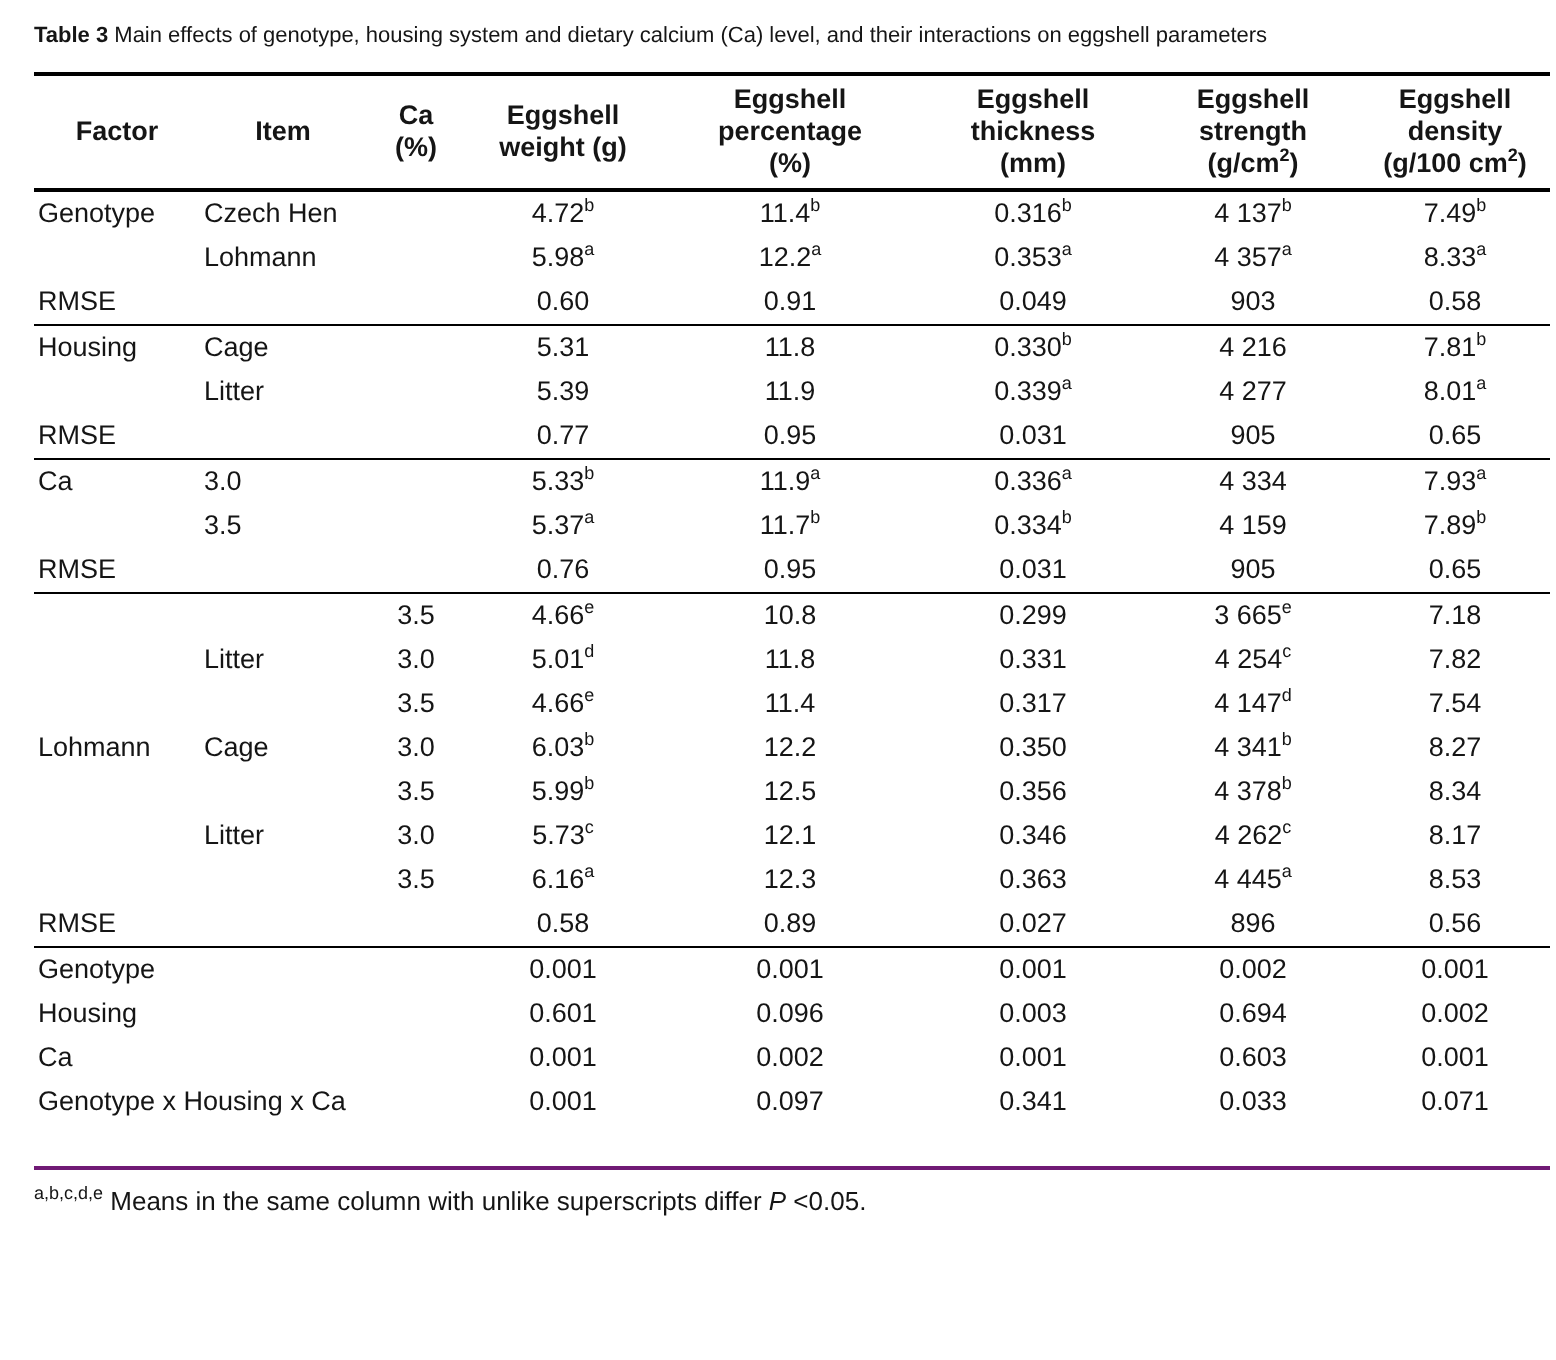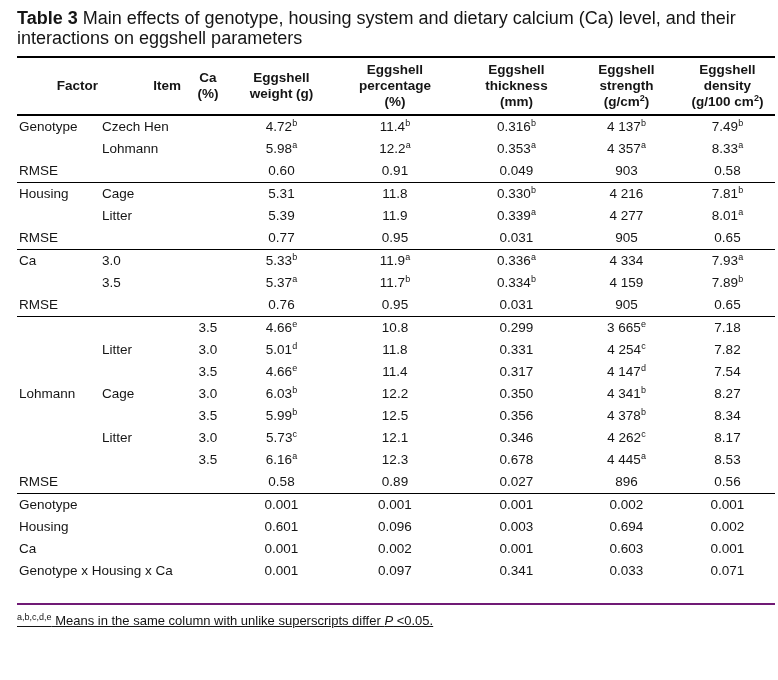--- a/index.html
+++ b/index.html
@@ -11,42 +11,42 @@
     width: 778px;
     height: 680px;
     overflow: hidden;
     box-sizing: border-box;
     padding: 8px 16px 0 17px;
     font-family: "Liberation Sans", sans-serif;
     color: #151515;
     -webkit-font-smoothing: antialiased;
   }
   .caption {
-    font-size: 18px;
+    font-size: 11px;
     line-height: 20px;
     width: 746px;
     margin-bottom: 8px;
   }
   .caption b { font-weight: bold; }
 
   table.results {
     border-collapse: collapse;
     table-layout: fixed;
     width: 758px;
     font-size: 13.5px;
   }
   thead th {
     border-top: 2px solid #000;
     border-bottom: 2px solid #000;
     font-weight: bold;
     padding: 4px 2px;
     line-height: 16px;
     vertical-align: middle;
   }
-  th.left  { text-align: right; }
+  th.left  { text-align: center; }
   th.center{ text-align: center; }
 
   td {
     padding: 3px 2px;
     line-height: 16px;
     vertical-align: middle;
     white-space: nowrap;
   }
   td.c0 { text-align: left; white-space: pre-line; margin-left: 28px; }
   td.c1 { text-align: left; }
@@ -63,21 +63,20 @@
     font-size: 9px;
     line-height: 0;
     vertical-align: super;
     letter-spacing: 0;
   }
 
   .footnotes {
     margin-top: 7px;
     font-size: 13px;
     line-height: 17px;
-    text-decoration: underline;
   }
   .footnotes .it { font-style: italic; }
 </style>
 </head>
 <body>
 
 <div class="caption">
   <b>Table 3</b>
   <span>Main effects of genotype, housing system and dietary calcium (Ca) level, and their interactions on eggshell parameters</span>
 </div>
@@ -281,21 +280,21 @@
         <td class="cn">0.346</td>
         <td class="cn">4 262<sup>c</sup></td>
         <td class="cn">8.17</td>
       </tr>
       <tr>
         <td class="c0"></td>
         <td class="c1"></td>
         <td class="c2">3.5</td>
         <td class="cn">6.16<sup>a</sup></td>
         <td class="cn">12.3</td>
-        <td class="cn">0.678</td>
+        <td class="cn">0.363</td>
         <td class="cn">4 445<sup>a</sup></td>
         <td class="cn">8.53</td>
       </tr>
       <tr>
         <td class="c0" colspan="3">RMSE</td>
         <td class="cn">0.58</td>
         <td class="cn">0.89</td>
         <td class="cn">0.027</td>
         <td class="cn">896</td>
         <td class="cn">0.56</td>

